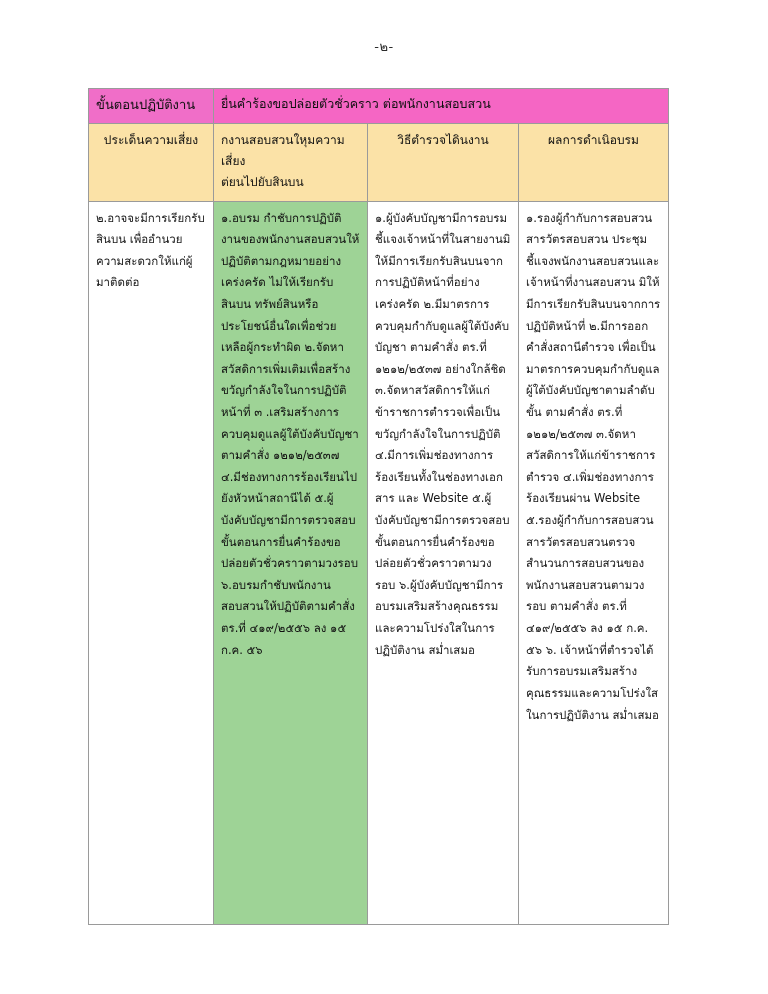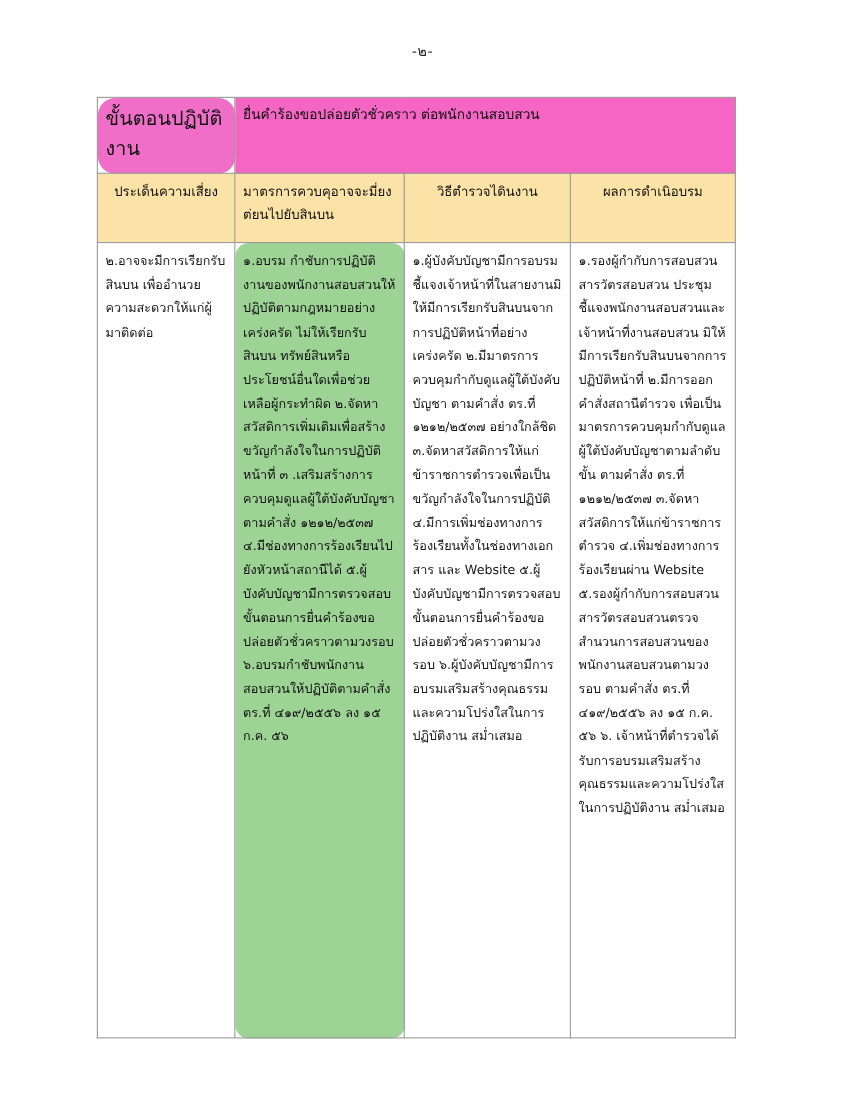--- a/index.html
+++ b/index.html
@@ -47,26 +47,25 @@
     text-align: left;
   }
   col.c1 { width: 125px; }
   col.c2 { width: 154px; }
   col.c3 { width: 151px; }
   col.c4 { width: 150px; }
 
   .hdr-process {
     background: #f06ec8;
     text-align: center;
-    font-size: 18px;
+    font-size: 13px;
     line-height: 1.5;
     padding-top: 7px;
     padding-bottom: 7px;
     color: #101010;
-    border-radius: 16px;
   }
   .hdr-title {
     background: #f566c4;
     text-align: center;
     font-size: 12.5px;
     line-height: 1.5;
     padding-top: 7px;
     padding-bottom: 7px;
     color: #101010;
   }
@@ -85,21 +84,20 @@
     background: #ffffff;
     font-size: 11.5px;
     line-height: 1.88;
     color: #171717;
   }
   .cell-green {
     background: #9ed396;
     font-size: 11.5px;
     line-height: 1.88;
     color: #101010;
-    border-radius: 12px;
   }
   .body-row td { height: 708px; }
 </style>
 </head>
 <body>
 
 <div class="page">
 
   <div class="page-number">-๒-</div>
 
@@ -111,21 +109,21 @@
       <col class="c4">
     </colgroup>
     <tbody>
       <tr>
         <td class="hdr-process">ขั้นตอนปฏิบัติงาน</td>
         <td class="hdr-title" colspan="3">ยื่นคำร้องขอปล่อยตัวชั่วคราว ต่อพนักงานสอบสวน</td>
       </tr>
       <tr>
         <td class="sub-hdr center">ประเด็นความเสี่ยง</td>
         <td class="sub-hdr left">
-          <div>มาตรการควบคุอาจจะมี่ยง</div>
+          <div>กงานสอบสวนใหุมความเสี่ยง</div>
           <div>ต่ยนไปยับสินบน</div>
         </td>
         <td class="sub-hdr center">วิธีตำรวจไดินงาน</td>
         <td class="sub-hdr center">ผลการดำเนิอบรม</td>
       </tr>
       <tr class="body-row">
         <td class="cell-white">๒.อาจจะมีการเรียกรับสินบน เพื่ออำนวยความสะดวกให้แก่ผู้มาติดต่อ</td>
         <td class="cell-green">๑.อบรม กำชับการปฏิบัติงานของพนักงานสอบสวนให้ปฏิบัติตามกฎหมายอย่างเคร่งครัด ไม่ให้เรียกรับสินบน ทรัพย์สินหรือ ประโยชน์อื่นใดเพื่อช่วยเหลือผู้กระทำผิด ๒.จัดหาสวัสดิการเพิ่มเติมเพื่อสร้างขวัญกำลังใจในการปฏิบัติหน้าที่ ๓ .เสริมสร้างการควบคุมดูแลผู้ใต้บังคับบัญชา ตามคำสั่ง ๑๒๑๒/๒๕๓๗ ๔.มีช่องทางการร้องเรียนไปยังหัวหน้าสถานีได้ ๕.ผู้บังคับบัญชามีการตรวจสอบขั้นตอนการยื่นคำร้องขอปล่อยตัวชั่วคราวตามวงรอบ ๖.อบรมกำชับพนักงานสอบสวนให้ปฏิบัติตามคำสั่ง ตร.ที่ ๔๑๙/๒๕๕๖ ลง ๑๕ ก.ค. ๕๖</td>
         <td class="cell-white">๑.ผู้บังคับบัญชามีการอบรมชี้แจงเจ้าหน้าที่ในสายงานมิให้มีการเรียกรับสินบนจากการปฏิบัติหน้าที่อย่างเคร่งครัด ๒.มีมาตรการควบคุมกำกับดูแลผู้ใต้บังคับบัญชา ตามคำสั่ง ตร.ที่ ๑๒๑๒/๒๕๓๗ อย่างใกล้ชิด ๓.จัดหาสวัสดิการให้แก่ข้าราชการตำรวจเพื่อเป็นขวัญกำลังใจในการปฏิบัติ ๔.มีการเพิ่มช่องทางการร้องเรียนทั้งในช่องทางเอกสาร และ Website ๕.ผู้บังคับบัญชามีการตรวจสอบขั้นตอนการยื่นคำร้องขอปล่อยตัวชั่วคราวตามวงรอบ ๖.ผู้บังคับบัญชามีการอบรมเสริมสร้างคุณธรรมและความโปร่งใสในการปฏิบัติงาน สม่ำเสมอ</td>
         <td class="cell-white">๑.รองผู้กำกับการสอบสวน สารวัตรสอบสวน ประชุมชี้แจงพนักงานสอบสวนและเจ้าหน้าที่งานสอบสวน มิให้มีการเรียกรับสินบนจากการปฏิบัติหน้าที่ ๒.มีการออกคำสั่งสถานีตำรวจ เพื่อเป็นมาตรการควบคุมกำกับดูแลผู้ใต้บังคับบัญชาตามลำดับขั้น ตามคำสั่ง ตร.ที่ ๑๒๑๒/๒๕๓๗ ๓.จัดหาสวัสดิการให้แก่ข้าราชการตำรวจ ๔.เพิ่มช่องทางการร้องเรียนผ่าน Website ๕.รองผู้กำกับการสอบสวน สารวัตรสอบสวนตรวจสำนวนการสอบสวนของพนักงานสอบสวนตามวงรอบ ตามคำสั่ง ตร.ที่ ๔๑๙/๒๕๕๖ ลง ๑๕ ก.ค. ๕๖ ๖. เจ้าหน้าที่ตำรวจได้รับการอบรมเสริมสร้างคุณธรรมและความโปร่งใสในการปฏิบัติงาน สม่ำเสมอ</td>

